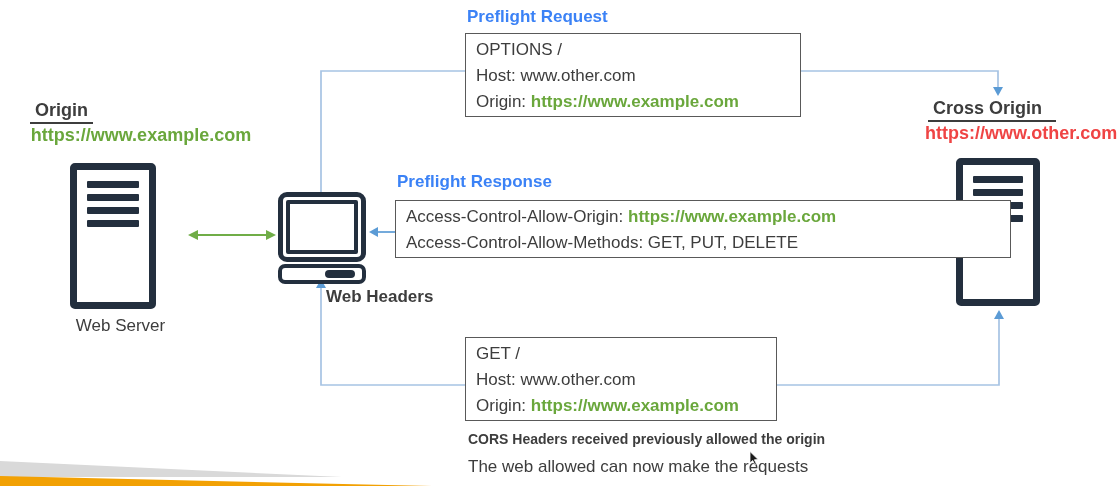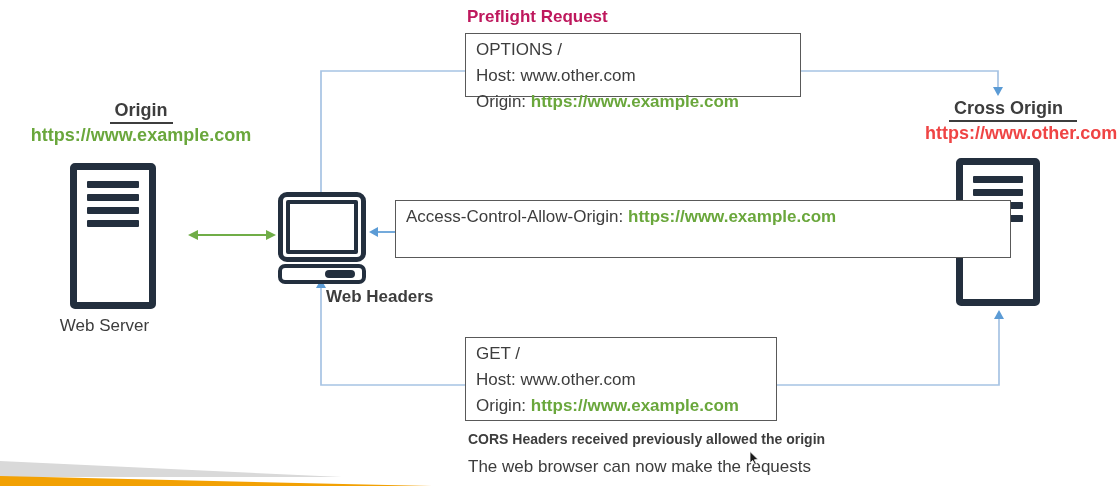--- a/index.html
+++ b/index.html
@@ -3,22 +3,22 @@
 <meta charset="utf-8">
 <style>
   html,body { margin:0; padding:0; background:#fff; }
   .canvas {
     position:relative; width:1119px; height:486px; background:#ffffff;
     font-family:"Liberation Sans", sans-serif; overflow:hidden;
   }
   .layer-lines { position:absolute; left:0; top:0; z-index:1; }
 
   
-  .sec-hdr { position:absolute; z-index:3; font-size:17px; font-weight:bold; color:#be185d; white-space:nowrap; }
-  .node-hdr-wrap { position:absolute; z-index:3; text-align:center; }
+  .sec-hdr { position:absolute; z-index:3; font-size:17px; font-weight:bold; color:#3b82f6; white-space:nowrap; }
+  .node-hdr-wrap { position:absolute; z-index:3; text-align:left; }
   .node-hdr { display:inline-block; font-size:18px; font-weight:bold; color:#3d3d3d; border-bottom:2px solid #3d3d3d; padding:0 5px 1px 5px; white-space:nowrap; }
   .node-url { position:absolute; z-index:3; text-align:center; font-size:18px; font-weight:bold; white-space:nowrap; }
   .url-green { color:#6aa73c; }
   .url-blue { color:#ef4444; }
   .caption { position:absolute; z-index:3; font-size:17px; color:#3d3d3d; text-align:center; white-space:nowrap; }
   .caption-bold { font-weight:bold; }
 
   
   .msg-box {
     position:absolute; z-index:2; box-sizing:border-box; background:#ffffff;
@@ -98,21 +98,21 @@
   </div>
   <div class="node-url url-green" style="left:18px; top:125px; width:246px;">https://www.example.com</div>
   <div class="server" style="left:70px; top:163px; width:86px; height:146px;">
     <div class="bars">
       <div class="bar"></div>
         <div class="bar"></div>
         <div class="bar"></div>
         <div class="bar"></div>
     </div>
   </div>
-  <div class="caption" style="left:32px; top:316px; width:145px;">Web Server</div>
+  <div class="caption" style="left:48px; top:316px; width:145px;">Web Server</div>
 
   <div class="monitor" style="left:278px; top:192px; width:88px; height:70px;">
     <div class="screen"></div>
   </div>
   <div class="base" style="left:278px; top:264px; width:88px; height:20px;">
     <div class="pill"></div>
   </div>
   <div class="caption caption-bold" style="left:326px; top:287px; width:120px; text-align:left;">Web Headers</div>
 
   <div class="node-hdr-wrap" style="left:928px; top:98px; width:170px;">
@@ -122,42 +122,44 @@
   <div class="server" style="left:956px; top:158px; width:84px; height:148px;">
     <div class="bars">
       <div class="bar"></div>
         <div class="bar"></div>
         <div class="bar"></div>
         <div class="bar"></div>
     </div>
   </div>
 
   <div class="sec-hdr" style="left:467px; top:7px;">Preflight Request</div>
-  <div class="msg-box" style="left:465px; top:33px; width:336px; height:64px;">
+  <div class="msg-box" style="left:465px; top:33px; width:336px; height:84px;">
     <div>OPTIONS /</div>
     <div>Host: www.other.com</div>
     <div>
       <span>Origin: </span><span class="green">https://www.example.com</span>
     </div>
   </div>
 
+  <div class="sec-hdr" style="left:397px; top:172px;">Preflight Response</div>
   <div class="msg-box" style="left:395px; top:200px; width:616px; height:58px;">
     <div>
       <span>Access-Control-Allow-Origin: </span><span class="green">https://www.example.com</span>
     </div>
+    <div>Access-Control-Allow-Methods: GET, PUT, DELETE</div>
   </div>
 
   <div class="msg-box" style="left:465px; top:337px; width:312px; height:84px;">
     <div>GET /</div>
     <div>Host: www.other.com</div>
     <div>
       <span>Origin: </span><span class="green">https://www.example.com</span>
     </div>
   </div>
 
   <div class="footnote-1" style="left:468px; top:431px;">CORS Headers received previously allowed the origin</div>
-  <div class="footnote-2" style="left:468px; top:457px;">The web browser can now make the requests</div>
+  <div class="footnote-2" style="left:468px; top:457px;">The web allowed can now make the requests</div>
 
   <svg class="cursor" style="left:749px; top:451px;" width="12" height="16" viewBox="0 0 12 16">
     <path d="M1,0.5 L1,12 L3.7,9.5 L5.7,13.6 L7.4,12.7 L5.4,8.8 L9.2,8.6 Z" fill="#1a1a1a" stroke="#ffffff" stroke-width="0.8"></path>
   </svg>
 
 </div>
 
 </body></html>

